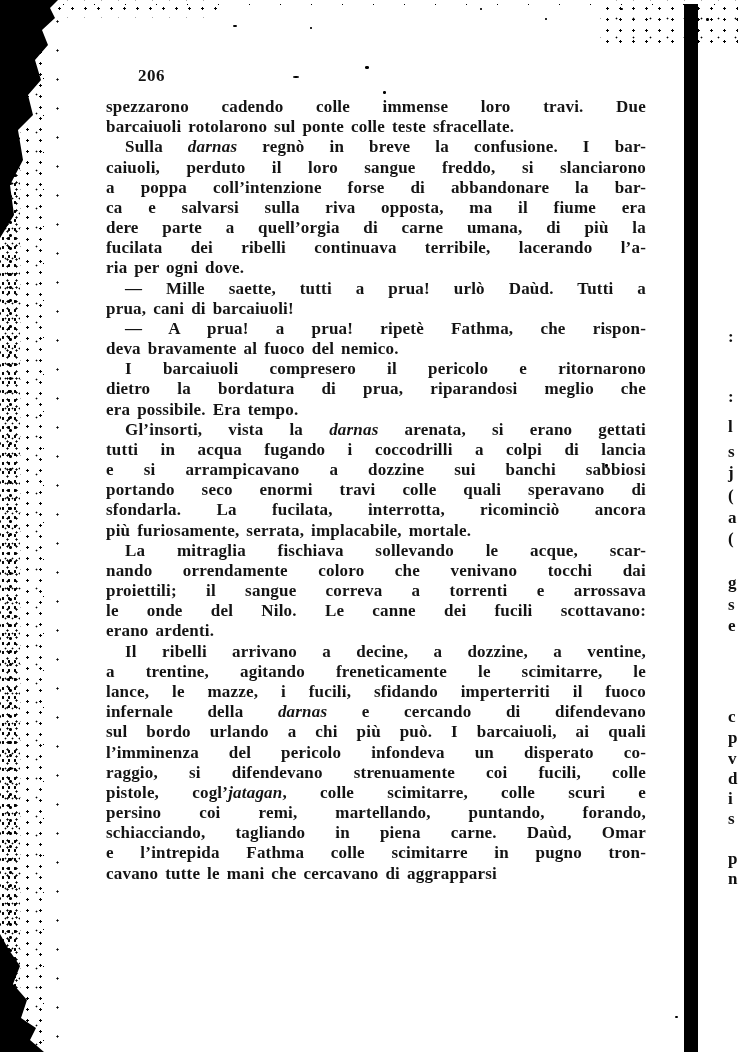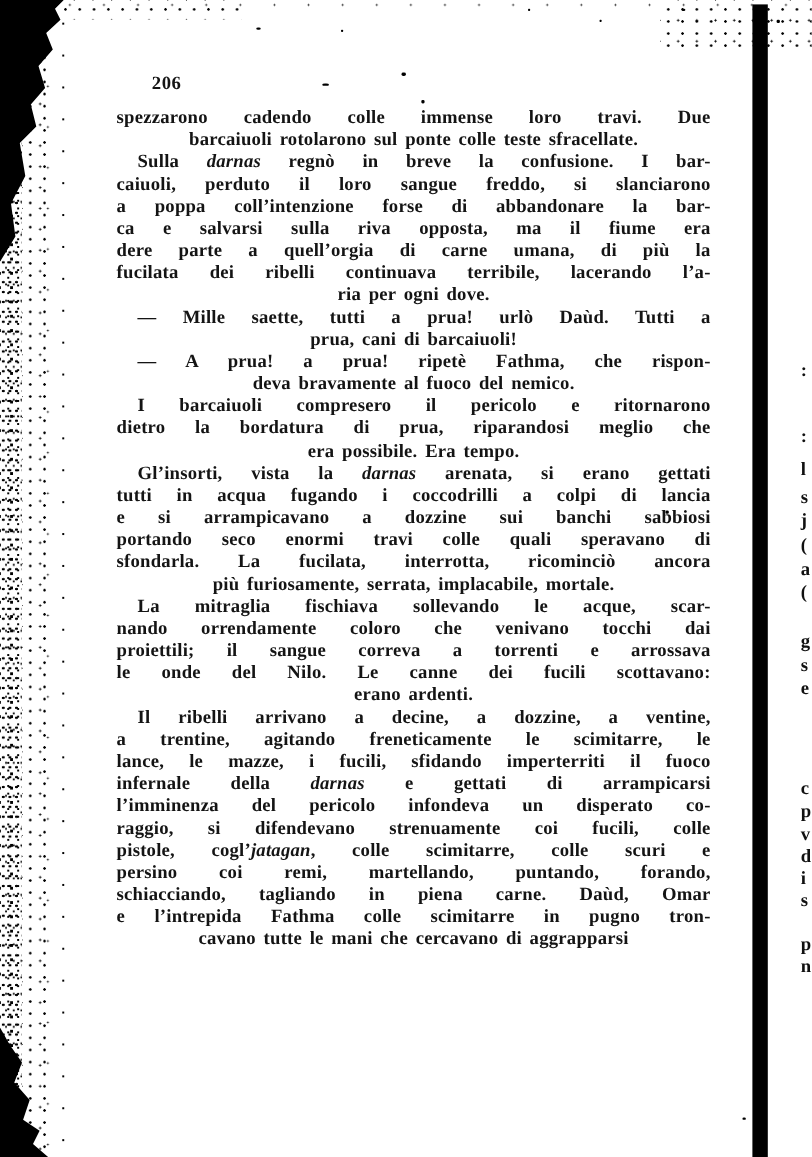--- a/index.html
+++ b/index.html
@@ -7,21 +7,21 @@
        font-family:"Liberation Serif","DejaVu Serif",serif;}
   .page{position:absolute;inset:0;background:#ffffff;}
 
   
   .text-block{position:absolute;left:106px;top:97px;width:540px;color:#141414;}
   .pageno{position:absolute;left:138px;top:66px;font-size:17px;font-weight:700;
           color:#141414;letter-spacing:.5px;}
   .line{height:20.18px;line-height:20.18px;font-size:17px;font-weight:700;
         white-space:nowrap;letter-spacing:.2px;}
   .line.just{white-space:normal;text-align:justify;text-align-last:justify;}
-  .line.endp{text-align:center;word-spacing:2.5px;}
+  .line.endp{text-align:left;word-spacing:2.5px;}
   .line.ind{padding-left:19px;}
   .line.just.ind{padding-left:19px;}
   .it{font-style:italic;}
 
   
   .frag-wrap{position:absolute;top:0;left:0;width:738px;height:1052px;overflow:hidden;pointer-events:none;}
   .frag{position:absolute;left:728px;font-size:17px;font-weight:700;color:#101010;line-height:18px;}
 
   
   .bar-right{position:absolute;left:684px;top:4px;width:14px;height:1048px;background:#000;}
@@ -105,21 +105,22 @@
       <div class="line just"><span>sfondarla. La fucilata, interrotta, ricominciò ancora</span></div>
       <div class="line endp"><span>più furiosamente, serrata, implacabile, mortale.</span></div>
       <div class="line just ind"><span>La mitraglia fischiava sollevando le acque, scar-</span></div>
       <div class="line just"><span>nando orrendamente coloro che venivano tocchi dai</span></div>
       <div class="line just"><span>proiettili; il sangue correva a torrenti e arrossava</span></div>
       <div class="line just"><span>le onde del Nilo. Le canne dei fucili scottavano:</span></div>
       <div class="line endp"><span>erano ardenti.</span></div>
       <div class="line just ind"><span>Il ribelli arrivano a decine, a dozzine, a ventine,</span></div>
       <div class="line just"><span>a trentine, agitando freneticamente le scimitarre, le</span></div>
       <div class="line just"><span>lance, le mazze, i fucili, sfidando imperterriti il fuoco</span></div>
-      <div class="line just"><span>infernale della </span><span class="it">darnas</span><span> e gettati di arrampicarsi</span></div>
+      <div class="line just"><span>infernale della </span><span class="it">darnas</span><span> e cercando di difendevano</span></div>
+      <div class="line just"><span>sul bordo urlando a chi più può. I barcaiuoli, ai quali</span></div>
       <div class="line just"><span>l’imminenza del pericolo infondeva un disperato co-</span></div>
       <div class="line just"><span>raggio, si difendevano strenuamente coi fucili, colle</span></div>
       <div class="line just"><span>pistole, cogl’</span><span class="it">jatagan</span><span>, colle scimitarre, colle scuri e</span></div>
       <div class="line just"><span>persino coi remi, martellando, puntando, forando,</span></div>
       <div class="line just"><span>schiacciando, tagliando in piena carne. Daùd, Omar</span></div>
       <div class="line just"><span>e l’intrepida Fathma colle scimitarre in pugno tron-</span></div>
       <div class="line endp"><span>cavano tutte le mani che cercavano di aggrapparsi</span></div>
     </div>
 
   <div class="frag-wrap" id="frags">

